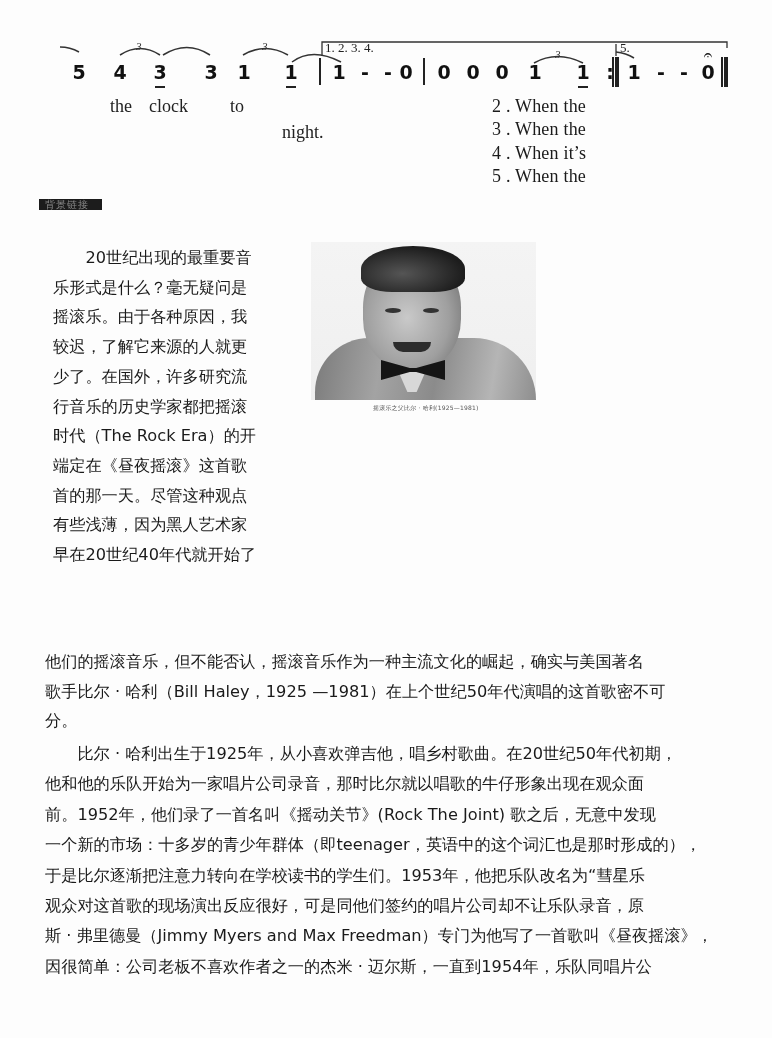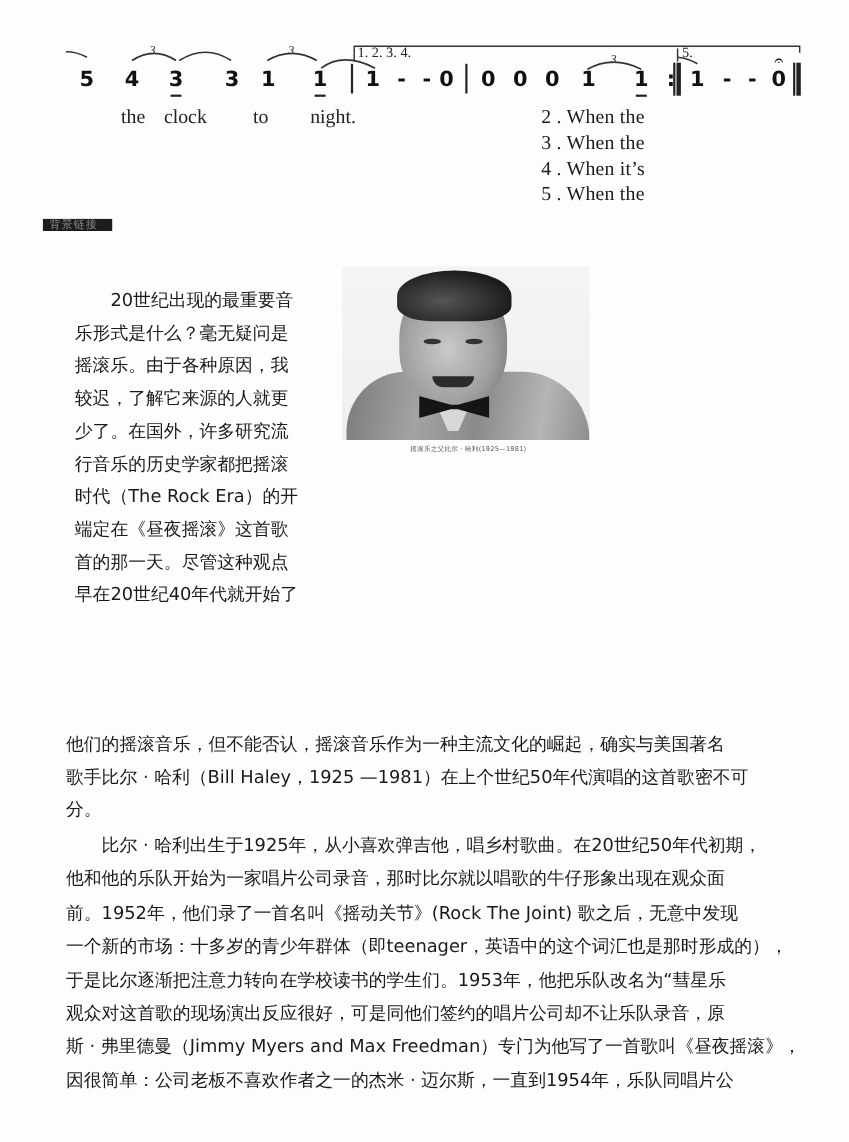--- a/index.html
+++ b/index.html
@@ -69,21 +69,21 @@
       position: absolute; left: 82px; top: 100px; width: 38px; height: 10px; border-radius: 0 0 20px 20px; background: #2c2c2c;
     }
     .photo .eye { position: absolute; top: 66px; width: 16px; height: 5px; background: #333; border-radius: 50%; }
     .caption {
       position: absolute; left: 373px; top: 404px; font-family: "DejaVu Sans", sans-serif; font-size: 6px;
       color: #555; letter-spacing: 0.2px;
     }
 
     .para {
       position: absolute; font-family: "DejaVu Sans", "Liberation Sans", sans-serif; color: #1a1a1a;
-      font-size: 16.2px; line-height: 29.7px; margin: 16px; white-space: nowrap;
+      font-size: 16.2px; line-height: 29.7px; margin: 1px; white-space: nowrap;
     }
     .para .ln { display: block; }
   </style>
 </head>
 <body>
 
 <div class="score">
   <svg class="arcs" width="772" height="100">
 
     <path d="M60,47 Q70,47 79,52" stroke="#333" stroke-width="1.5" fill="none"></path>
@@ -131,21 +131,21 @@
   <div class="barline" style="left:319px; top:58px; width:1.5px; height:27px;"></div>
   <div class="barline" style="left:423px; top:58px; width:1.5px; height:27px;"></div>
   <div class="barline" style="left:612px; top:57px; width:1.5px; height:30px;"></div>
   <div class="barline" style="left:615px; top:57px; width:3.5px; height:30px;"></div>
   <div class="barline" style="left:721px; top:57px; width:1.5px; height:30px;"></div>
   <div class="barline" style="left:724px; top:57px; width:4px; height:30px;"></div>
 
   <span class="lyric" style="left:110px;">the</span>
   <span class="lyric" style="left:149px;">clock</span>
   <span class="lyric" style="left:230px;">to</span>
-  <span class="lyric" style="left:282px;">night.</span>
+  <span class="lyric" style="left:282px;margin-top:26px;">night.</span>
 
   <span class="verse" style="top:96px;">2 . When  the</span>
   <span class="verse" style="top:119px;">3 . When  the</span>
   <span class="verse" style="top:143px;">4 . When  it’s</span>
   <span class="verse" style="top:166px;">5 . When  the</span>
 </div>
 
 <div class="section-tag">
   <span>背景链接</span>
 </div>
@@ -165,20 +165,21 @@
 <div class="para" style="left:52px; top:242px;">
   <span class="ln">　　20世纪出现的最重要音</span>
   <span class="ln">乐形式是什么？毫无疑问是</span>
   <span class="ln">摇滚乐。由于各种原因，我</span>
   <span class="ln">较迟，了解它来源的人就更</span>
   <span class="ln">少了。在国外，许多研究流</span>
   <span class="ln">行音乐的历史学家都把摇滚</span>
   <span class="ln">时代（The Rock Era）的开</span>
   <span class="ln">端定在《昼夜摇滚》这首歌</span>
   <span class="ln">首的那一天。尽管这种观点</span>
+  <span class="ln">有些浅薄，因为黑人艺术家</span>
   <span class="ln">早在20世纪40年代就开始了</span>
 </div>
 
 <div class="para" style="left:44px; top:646px;">
   <span class="ln">他们的摇滚音乐，但不能否认，摇滚音乐作为一种主流文化的崛起，确实与美国著名</span>
   <span class="ln">歌手比尔 · 哈利（Bill Haley，1925 —1981）在上个世纪50年代演唱的这首歌密不可</span>
   <span class="ln">分。</span>
 </div>
 
 <div class="para" style="left:44px; top:738px; line-height:30.4px;">

